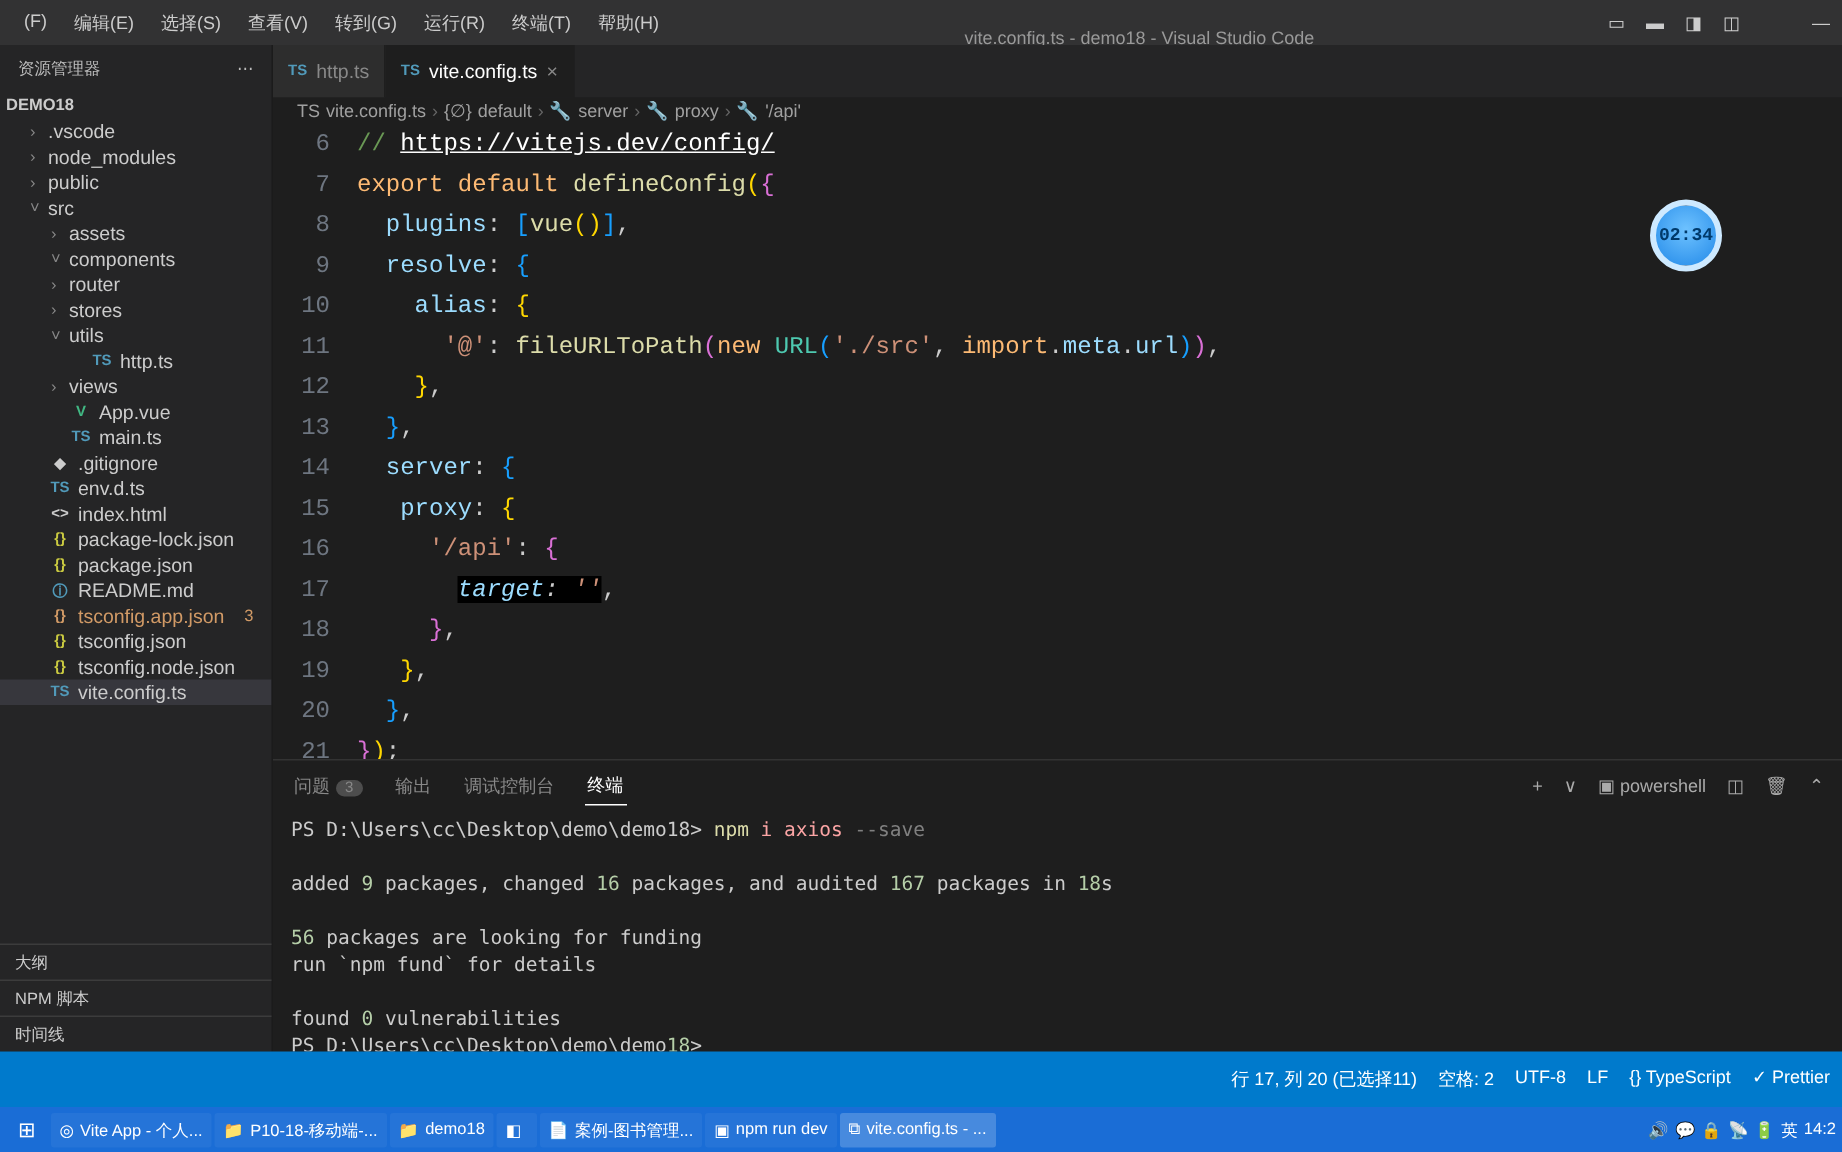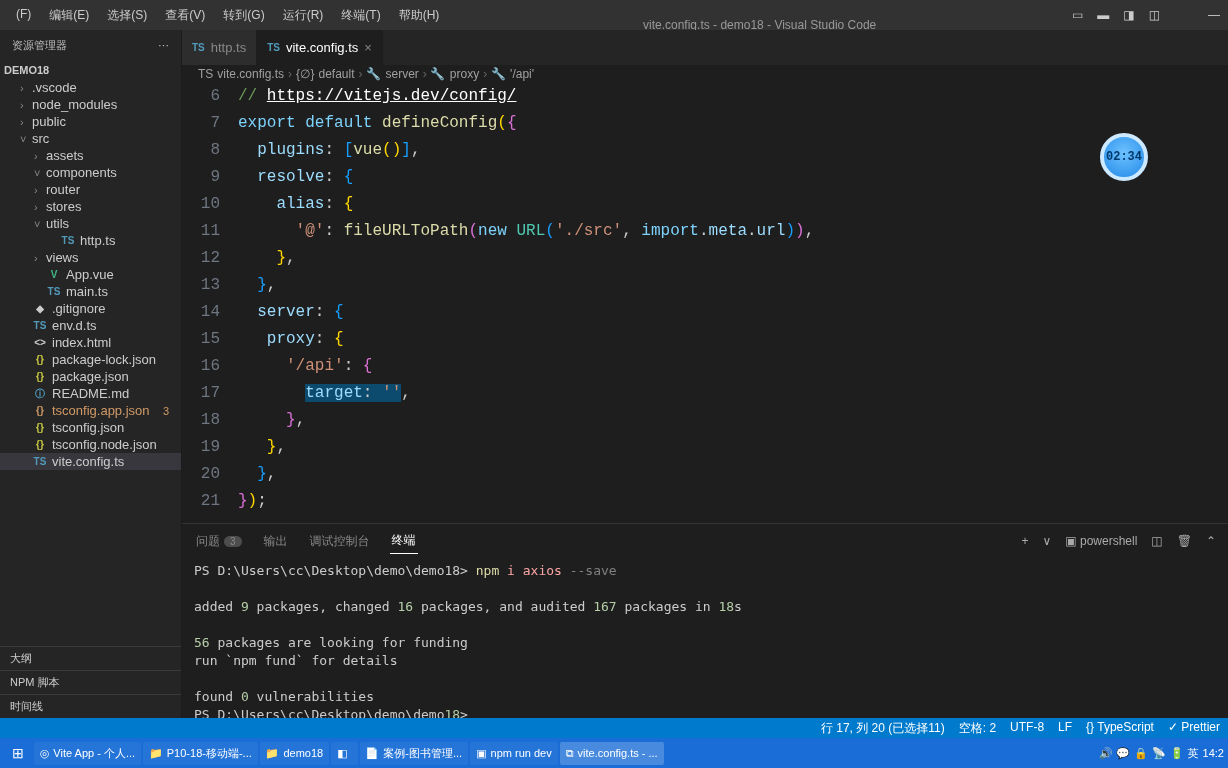--- a/index.html
+++ b/index.html
@@ -117,33 +117,33 @@
 }
 .gutter {
   width: 56px;
   text-align: right;
   padding-right: 18px;
   color: #6e7681;
 }
 .code { flex: 1; position: relative; white-space: pre; }
 .code-line { height: 27px; }
 
-.tok-kw { color: #7dd3fc; }
+.tok-kw { color: #fdba74; }
 .tok-func { color: #dcdcaa; }
 .tok-var { color: #9cdcfe; }
 .tok-str { color: #ce9178; }
 .tok-punc { color: #cccccc; }
 .tok-brack { color: #da70d6; }
 .tok-brack2 { color: #ffd700; }
 .tok-brack3 { color: #179fff; }
 .tok-comment { color: #6a9955; }
 .tok-link { color: #ffffff; text-decoration: underline; }
 .tok-type { color: #4ec9b0; }
 
-.sel { background: #0c4a6e; }
+.sel { background: #000000; font-style: italic; }
 
 
 .timer-badge {
   position: absolute;
   right: 80px;
   top: 50px;
   width: 48px;
   height: 48px;
   border-radius: 50%;
   background: radial-gradient(circle at 50% 40%, #6ec2ff, #2289e8);
@@ -184,21 +184,21 @@
   font-family: Consolas, monospace;
   font-size: 13px;
   line-height: 18px;
   color: #cccccc;
   overflow: hidden;
 }
 .term-num { color: #b5cea8; }
 
 
 .statusbar {
-  height: 20px;
+  height: 37px;
   background: #007acc;
   display: flex;
   align-items: center;
   font-size: 12px;
   color: #fff;
   padding: 0 8px;
 }
 .statusbar .left { display: flex; gap: 12px; }
 .statusbar .right { margin-left: auto; display: flex; gap: 14px; }
 

